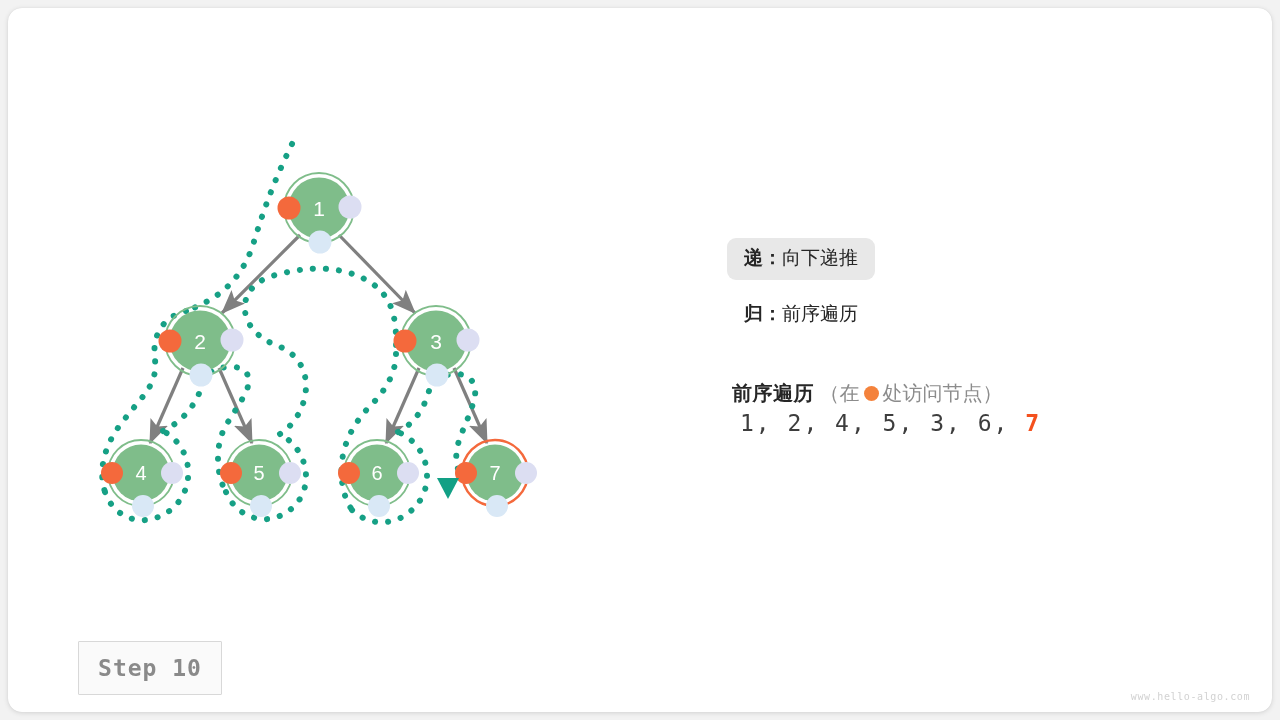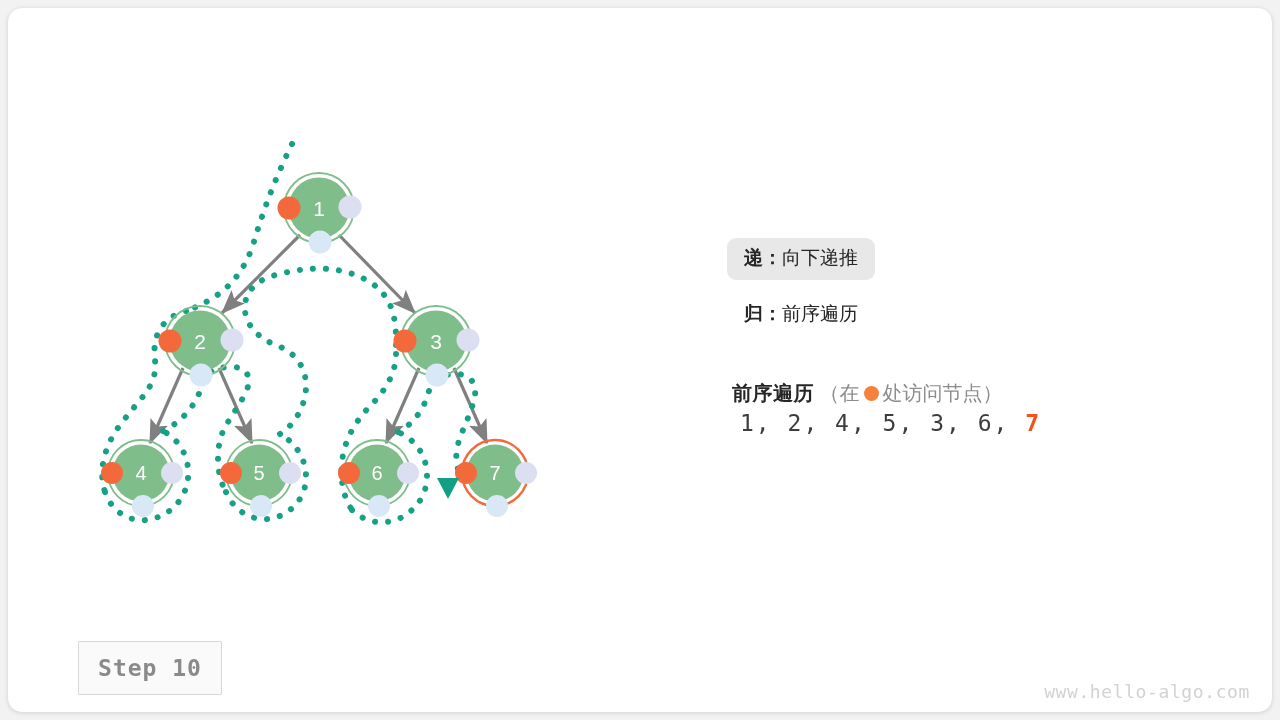--- a/index.html
+++ b/index.html
@@ -106,21 +106,21 @@
     color: #8a8a8a;
     letter-spacing: 1px;
     margin-left: 41px;
   }
   
   #watermark {
     position: absolute;
     right: 30px;
     bottom: 18px;
     font-family: "DejaVu Sans Mono", monospace;
-    font-size: 18px;
+    font-size: 10px;
     color: #d2d2d2;
     letter-spacing: 0.6px;
   }
 </style>
 </head>
 <body>
 
 <div id="page">
   <div id="card"></div>
 

